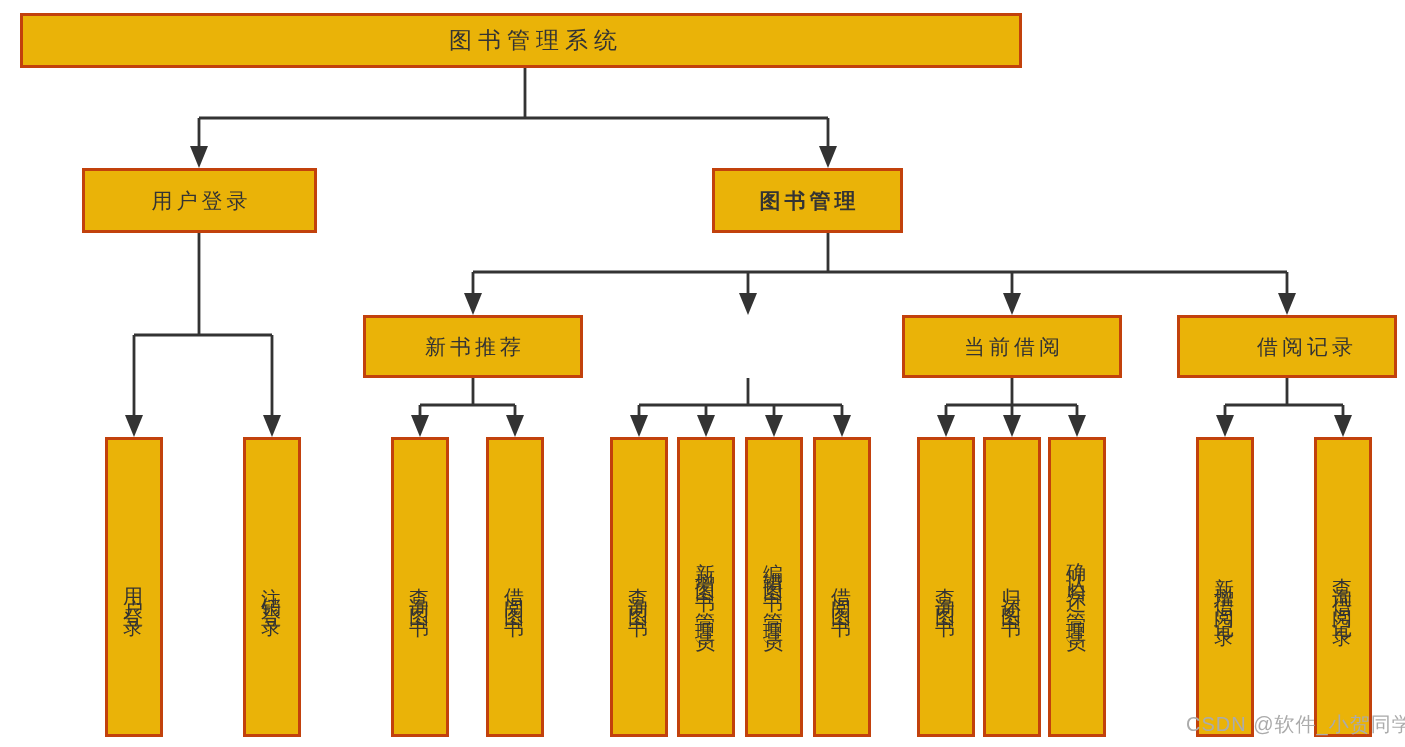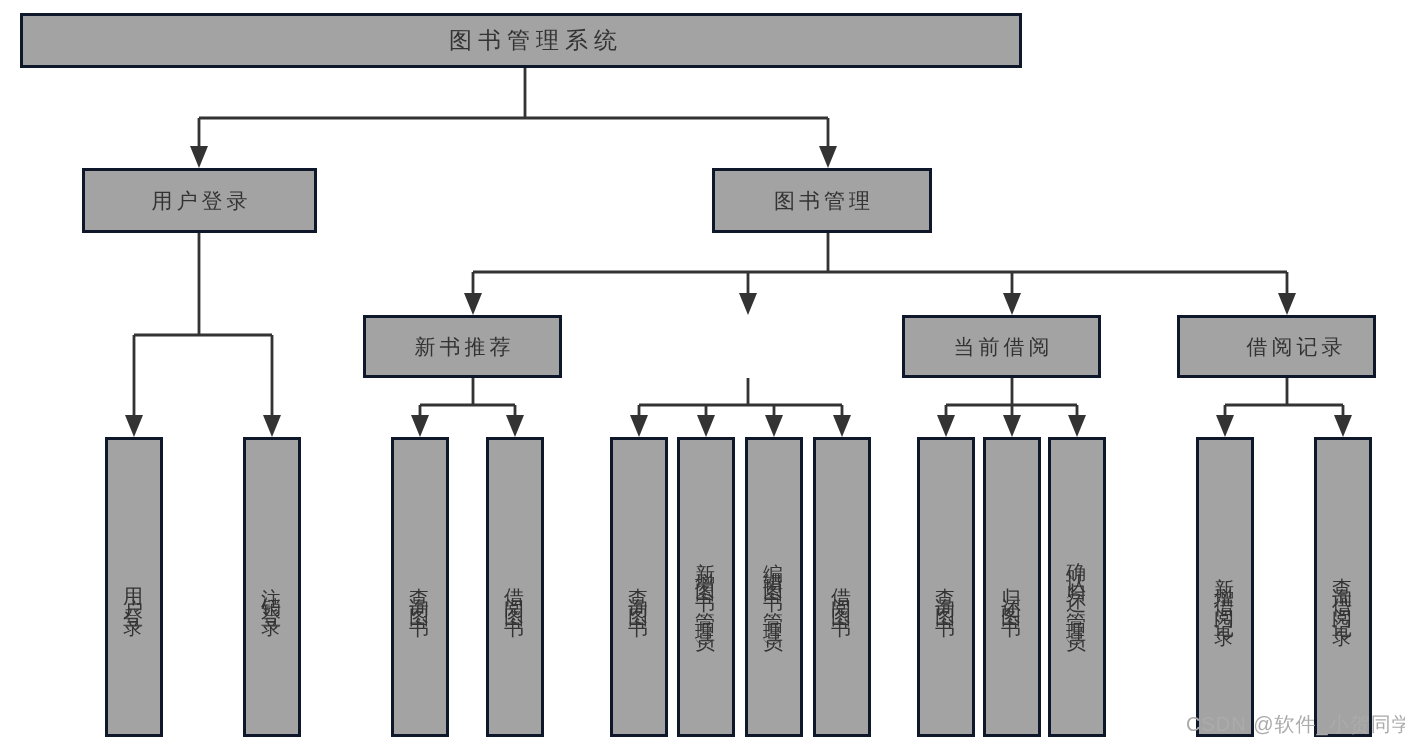--- a/index.html
+++ b/index.html
@@ -12,33 +12,33 @@
     overflow: hidden;
   }
   .connectors {
     position: absolute;
     left: 0; top: 0;
     width: 1405px; height: 747px;
   }
   .node {
     position: absolute;
     box-sizing: border-box;
-    border: 3px solid #0f172a;
-    background: #a3a3a3;
+    border: 3px solid #c2410c;
+    background: #eab308;
     display: flex;
     align-items: center;
     justify-content: center;
     color: #333333;
   }
   .node.root {
     left: 20px; top: 13px; width: 1002px; height: 55px;
     font-size: 23px; letter-spacing: 6px; padding-left: 30px;
   }
   .node.lvl2 { top: 168px; height: 65px; font-size: 21px; letter-spacing: 4px; padding-left: 4px; }
-  .node.lvl3 { top: 315px; height: 63px; width: 199px; font-size: 21px; letter-spacing: 4px; padding-left: 4px; }
+  .node.lvl3 { top: 315px; height: 63px; width: 220px; font-size: 21px; letter-spacing: 4px; padding-left: 4px; }
   .node.leaf { top: 437px; width: 58px; height: 300px; }
   .vtext {
     writing-mode: vertical-rl;
     text-orientation: mixed;
     font-size: 20px;
     letter-spacing: 10px;
     margin-bottom: -10px;
     color: #333333;
     white-space: nowrap;
   }
@@ -93,21 +93,21 @@
       <polygon points="1003,415 1021,415 1012,437"></polygon>
       <polygon points="1068,415 1086,415 1077,437"></polygon>
       <polygon points="1216,415 1234,415 1225,437"></polygon>
       <polygon points="1334,415 1352,415 1343,437"></polygon>
     </g>
   </svg>
 
   <div class="node root">图书管理系统</div>
 
   <div class="node lvl2" style="left:82px; width:235px;">用户登录</div>
-  <div class="node lvl2" style="left:712px; width:220px;">图书管理</div>
+  <div class="node lvl2" style="left:712px; width:191px;font-weight:bold;">图书管理</div>
 
   <div class="node lvl3" style="left:363px;">新书推荐</div>
   <div class="node lvl3" style="left:902px;">当前借阅</div>
   <div class="node lvl3" style="left:1177px;padding-left:40px;">借阅记录</div>
 
   <div class="node leaf" style="left:105px;">
     <span class="vtext">用户登录</span>
   </div>
   <div class="node leaf" style="left:243px;">
     <span class="vtext">注销登录</span>

